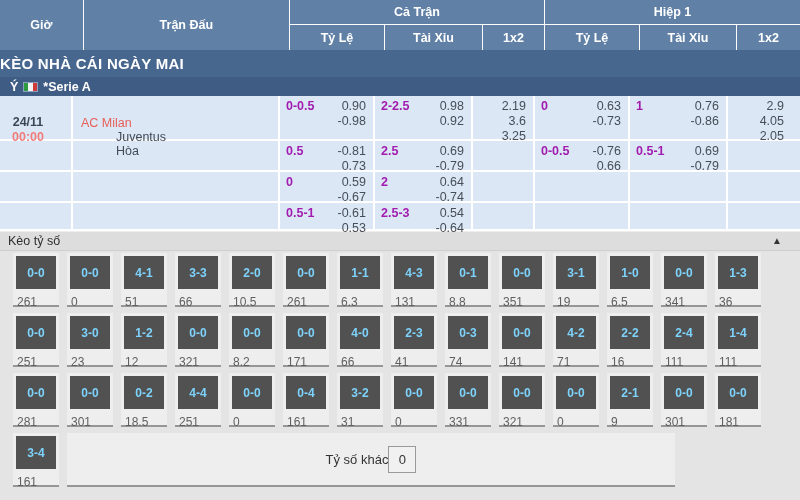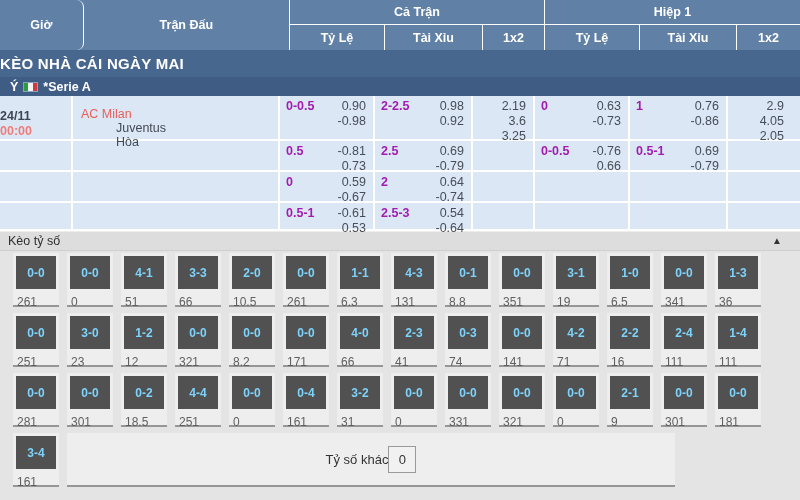--- a/index.html
+++ b/index.html
@@ -8,21 +8,21 @@
     font-family:"Liberation Sans","DejaVu Sans",sans-serif;
     background:#e4e4e4;
     overflow:hidden;
     font-size:12.5px;
   }
   .page { width:800px; height:500px; background:#e4e4e4; }
 
   
   .hdr { display:flex; height:50px; background:#6080a6; color:#fff; font-weight:bold; font-size:12.5px; }
   .hcell { display:flex; align-items:center; justify-content:center; border-right:1px solid #fdfdfd; }
-  .h-gio   { width:88px;border-radius:7px; }
+  .h-gio   { width:88px; }
   .h-match { width:217px; }
   .hgroups { width:510px; display:flex; flex-direction:column; }
   .hgrow   { display:flex; height:25px; }
   .hgtitle { display:flex; align-items:center; justify-content:center; border-right:1px solid #fdfdfd; border-bottom:1px solid #fdfdfd; }
   .hg-full { width:255px; }
   .hg-half { width:255px; border-right:none; }
   .hsubrow { display:flex; height:25px; }
   .hsub { display:flex; align-items:center; justify-content:center; border-right:1px solid #fdfdfd; }
   .hs1 { width:95px; } .hs2 { width:98px; } .hs3 { width:62px; }
   .hs4 { width:95px; } .hs5 { width:97px; } .hs6 { width:63px; border-right:none; }
@@ -34,22 +34,22 @@
                padding-left:10px; font-size:12.5px; font-weight:bold; gap:5px; }
   .flag { width:15px; height:10px; display:inline-block;
           background:linear-gradient(90deg,#2e9a3f 0 33%,#f4f4f4 33% 66%,#cf3a3a 66% 100%);
           border:1px solid #8aa0bd; }
 
   
   .odds { background:#dbe7f5; }
   .orow { display:flex; border-bottom:2px solid #fff; background:#dbe7f5; }
   .orow0 { height:45px; } .orow1 { height:31px; } .orow2 { height:31px; } .orow3 { height:28px; }
   .ocell { border-right:2px solid #fff; position:relative; }
-  .c-gio   { width:73px; text-align:left; padding:13px 15px 0 0; line-height:15px; }
-  .c-match { width:207px; padding:11px 0 0 8px; line-height:14px; }
+  .c-gio   { width:73px; text-align:center; padding:19px 15px 0 0; line-height:15px; }
+  .c-match { width:207px; padding:20px 0 0 8px; line-height:14px; }
   .c-tl  { width:95px; }
   .c-tx  { width:98px; }
   .c-12  { width:62px; }
   .c-12x { width:63px; border-right:none; }
   .date { color:#3d4654; font-weight:bold; }
   .red  { color:#f07d7d; font-weight:bold; }
   .team-red { color:#e8605a; }
   .team { color:#434a55;margin-left:35px; }
   .hc { position:absolute; left:6px; top:3px; color:#a21caf; font-weight:bold; }
   .vals { text-align:right; padding:3px 7px 0 0; line-height:15px; color:#474e59; }

